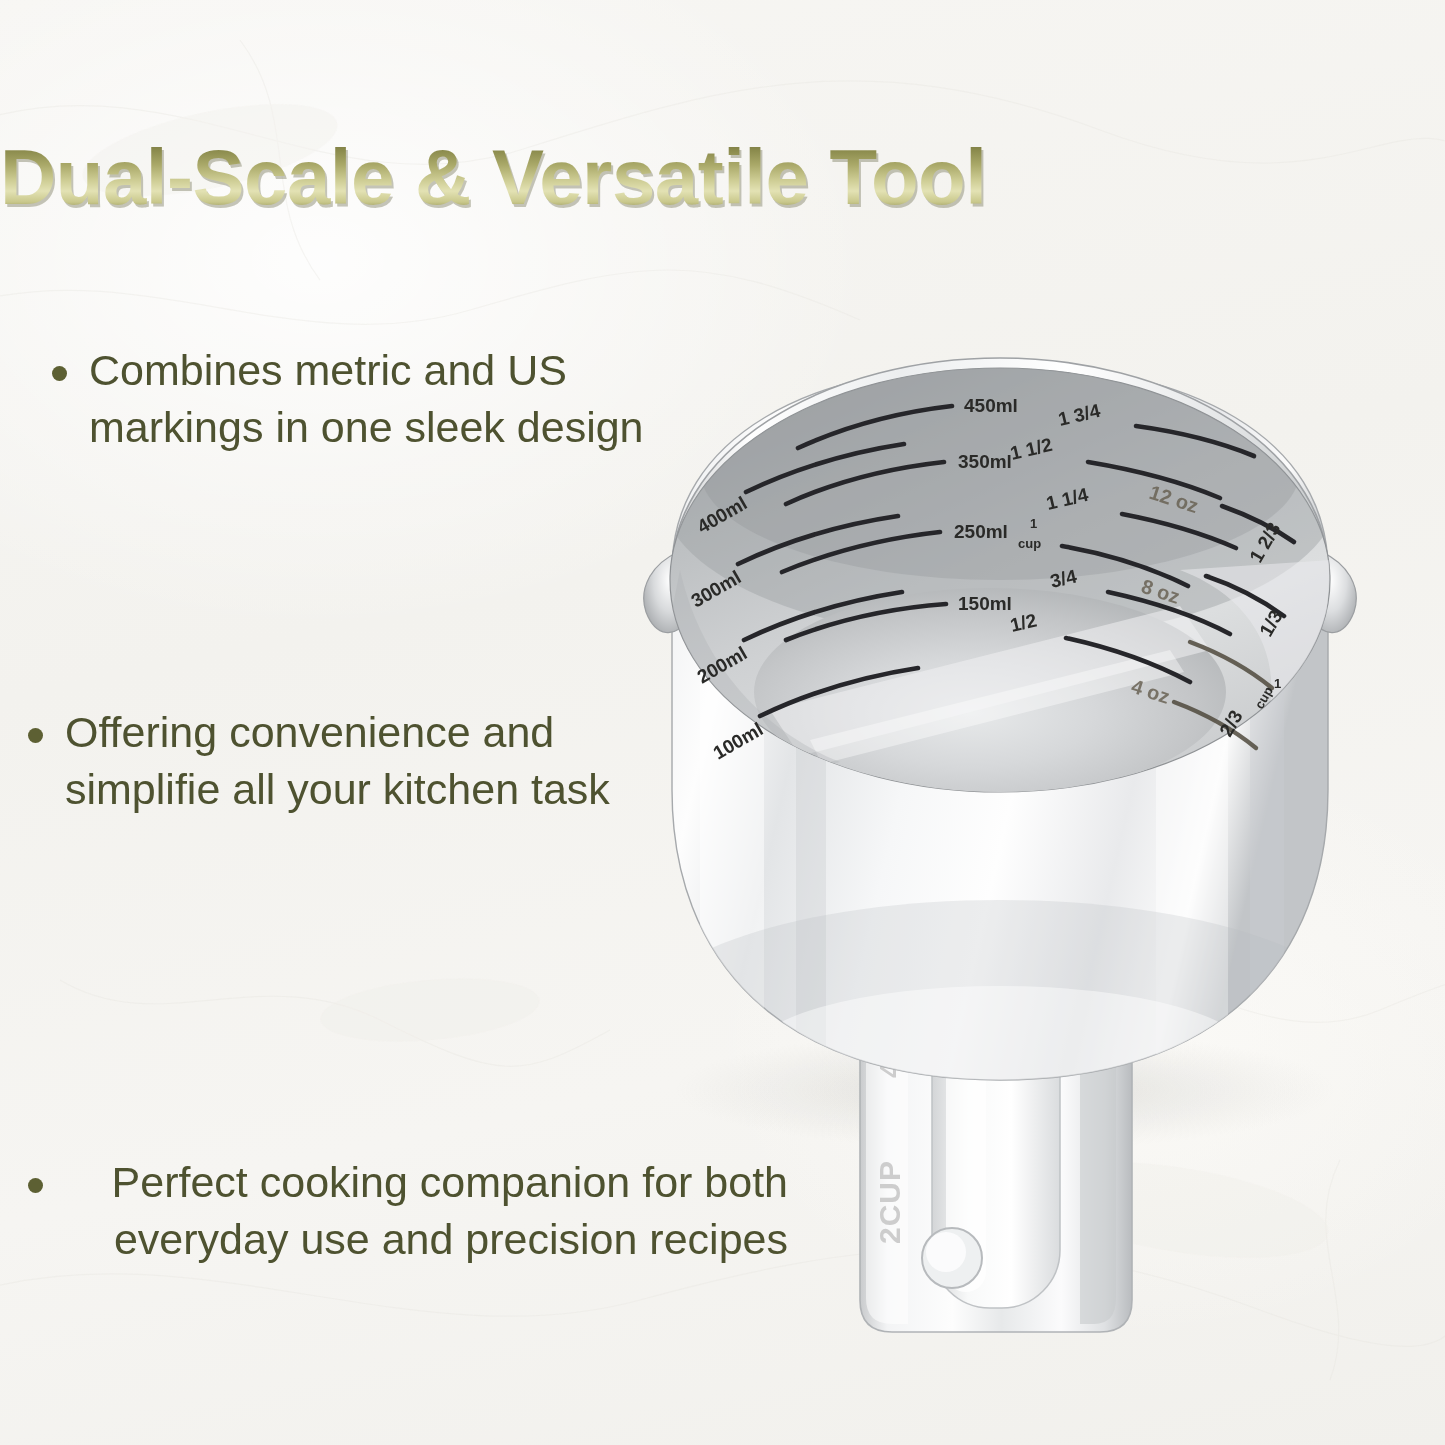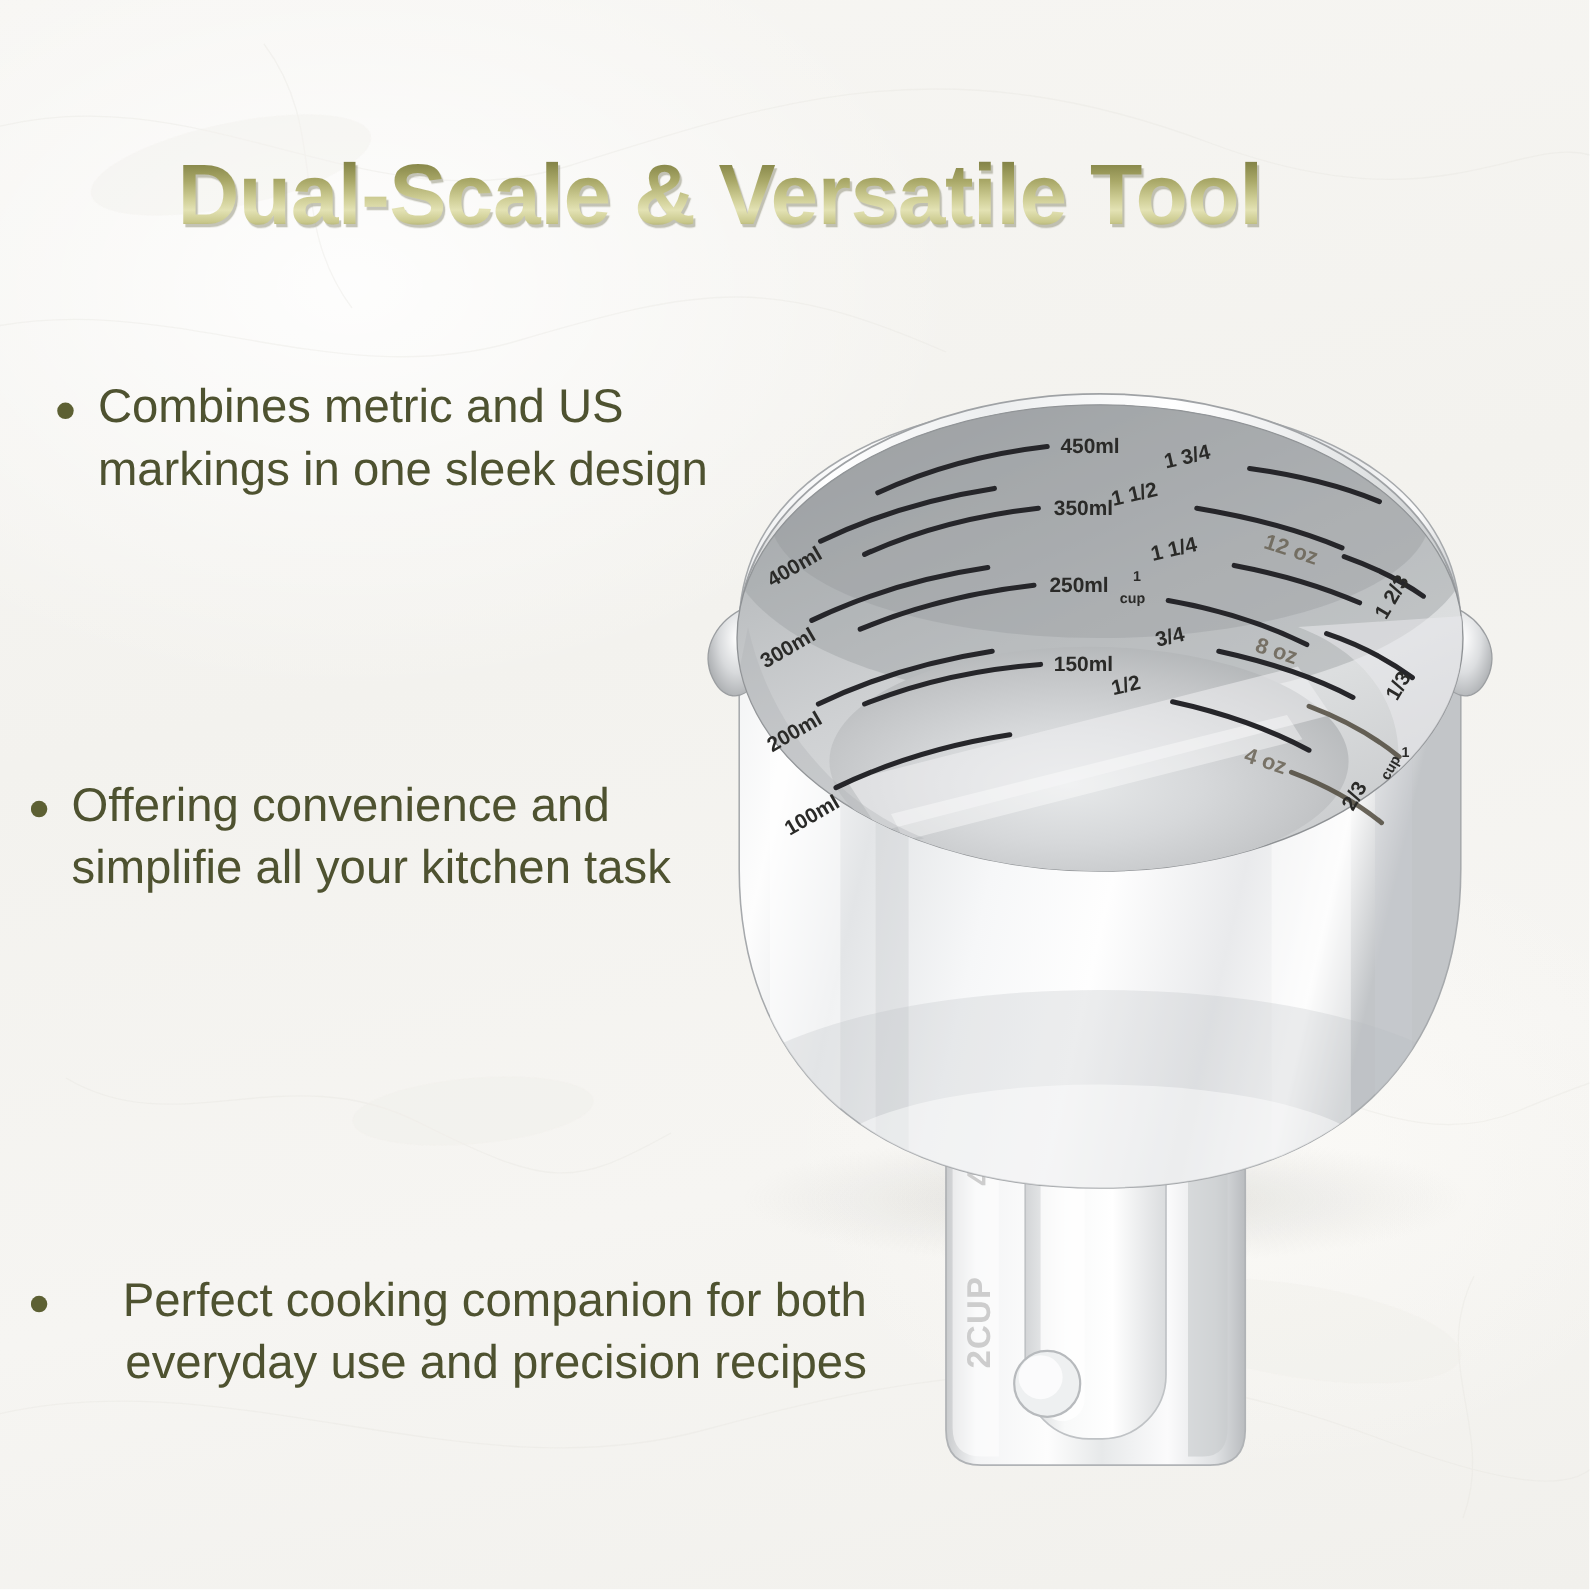--- a/index.html
+++ b/index.html
@@ -26,21 +26,20 @@
     pointer-events: none;
     opacity: .55;
   }
 
   
   .title-wrap {
     position: absolute;
     left: 0;
     top: 138px;
     width: 1309px;
-    text-align: center;
   }
   .title {
     display: inline-block;
     font-size: 78px;
     font-weight: bold;
     letter-spacing: -0.5px;
     line-height: 1;
     background-image: linear-gradient(
         180deg,
         #6f6f3c 0%,

